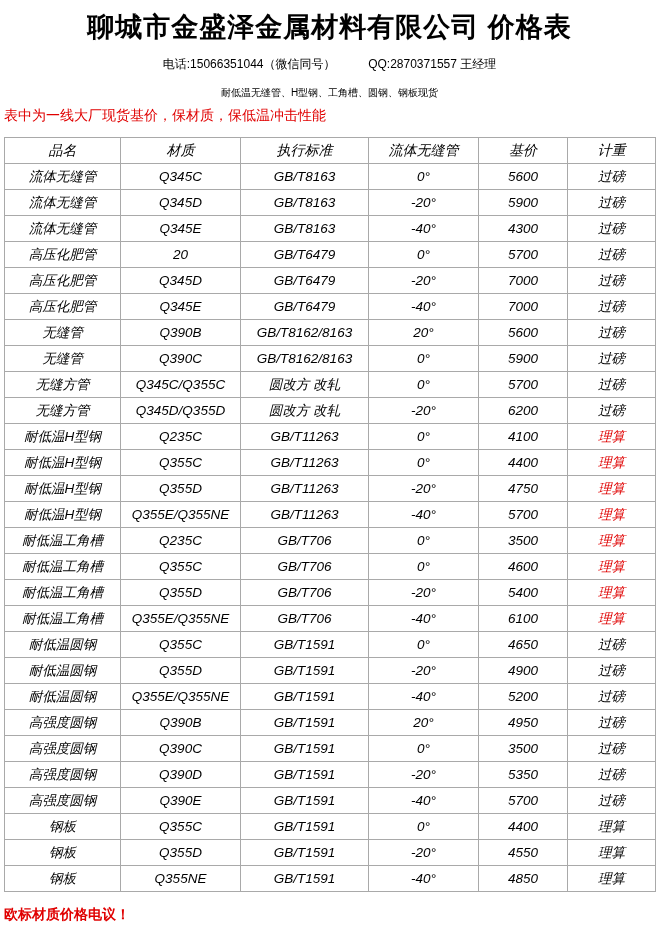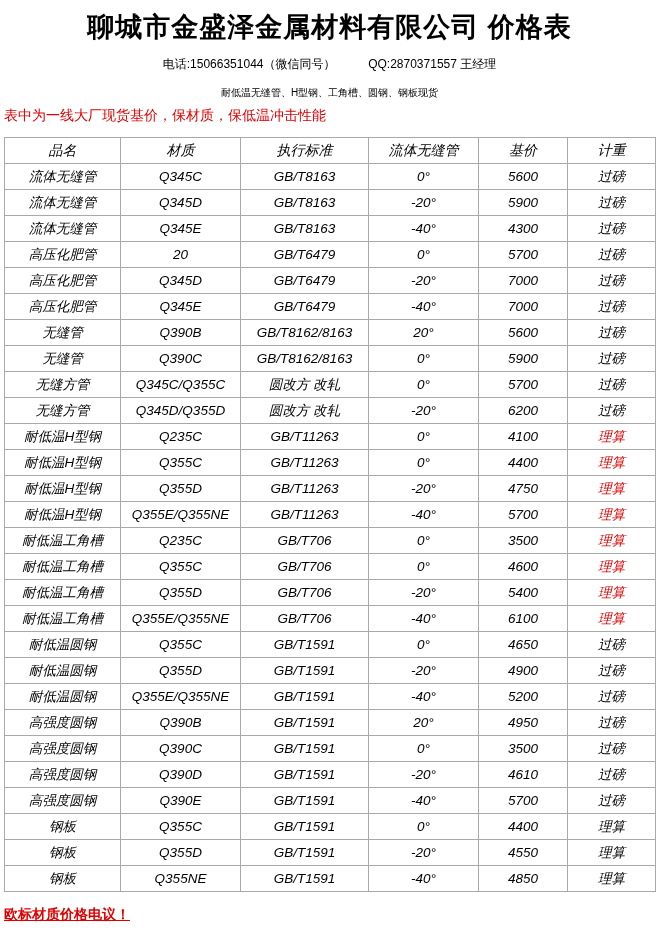--- a/index.html
+++ b/index.html
@@ -99,21 +99,20 @@
   td.unit-red {
     color: #e00000;
   }
   .footer {
     color: #e00000;
     font-size: 14px;
     font-weight: bold;
     padding-top: 12px;
     line-height: 20px;
     white-space: nowrap;
-    text-decoration: underline;
   }
 </style>
 </head>
 <body>
 
 <div class="page">
 
   <div class="title">聊城市金盛泽金属材料有限公司 价格表</div>
 
   <div class="contact">
@@ -330,21 +329,21 @@
           <td>GB/T1591</td>
           <td>0°</td>
           <td>3500</td>
           <td>过磅</td>
         </tr>
         <tr>
           <td>高强度圆钢</td>
           <td>Q390D</td>
           <td>GB/T1591</td>
           <td>-20°</td>
-          <td>4610</td>
+          <td>5350</td>
           <td>过磅</td>
         </tr>
         <tr>
           <td>高强度圆钢</td>
           <td>Q390E</td>
           <td>GB/T1591</td>
           <td>-40°</td>
           <td>5700</td>
           <td>过磅</td>
         </tr>

